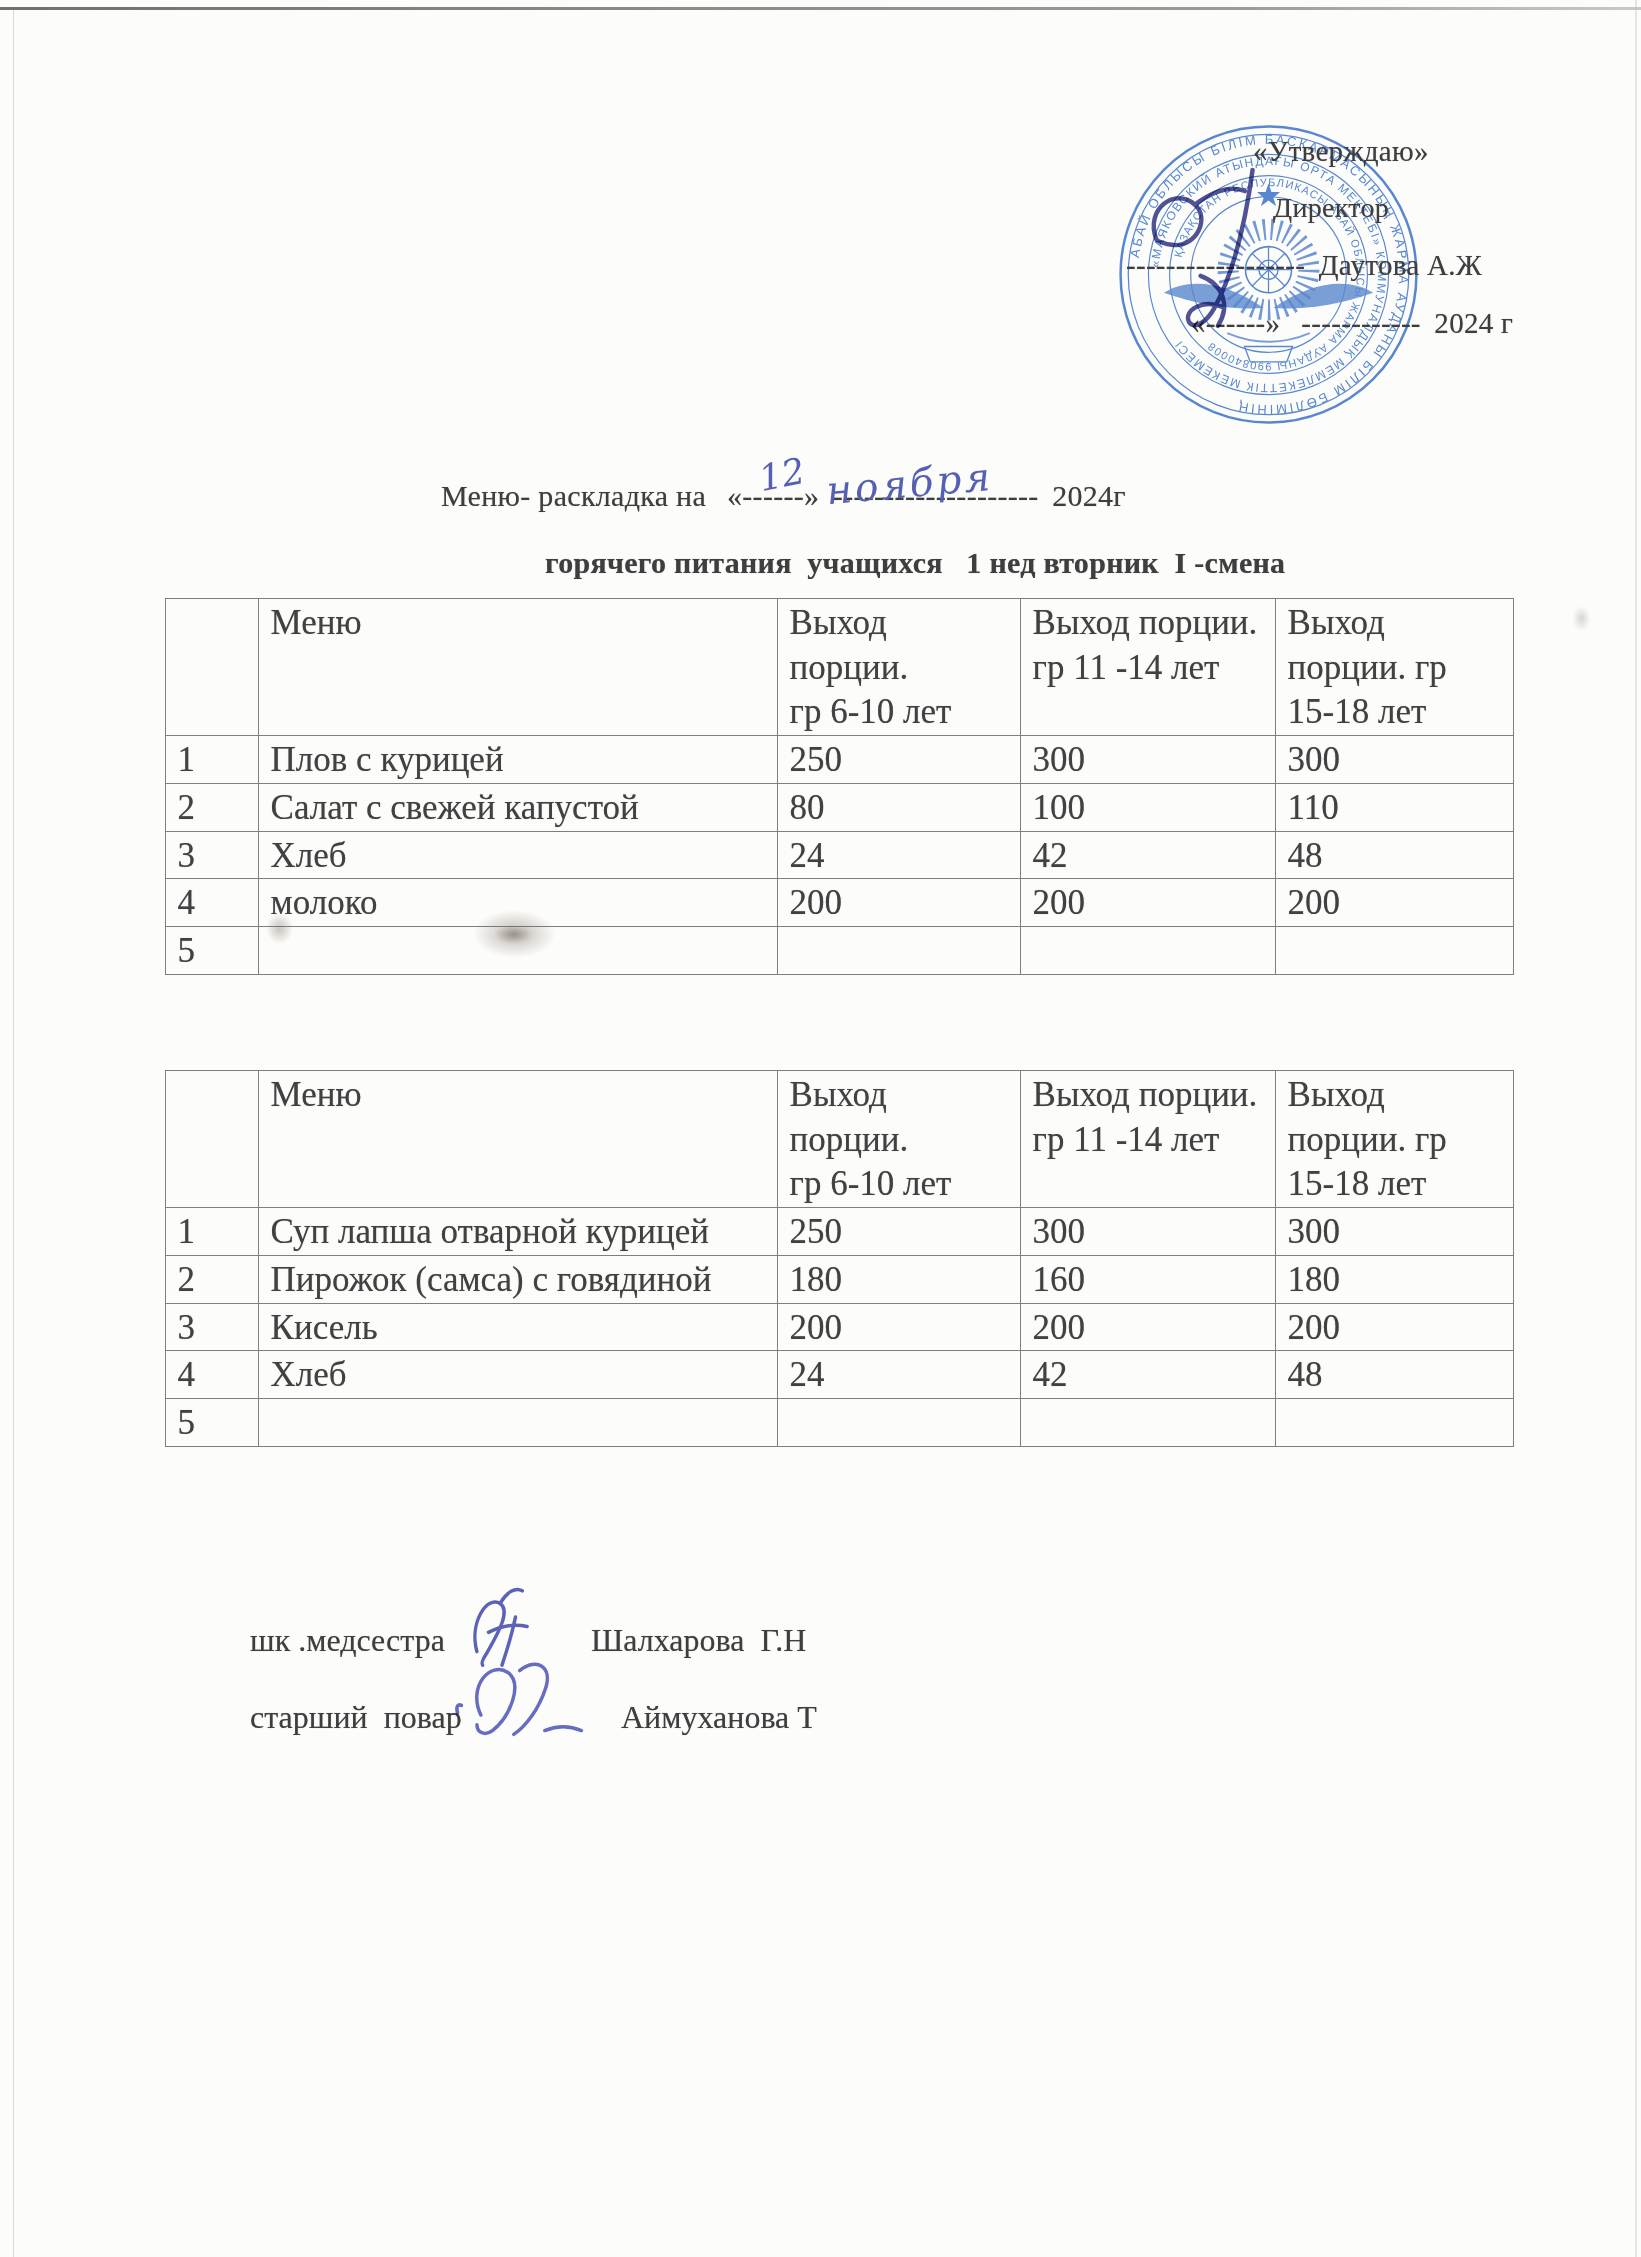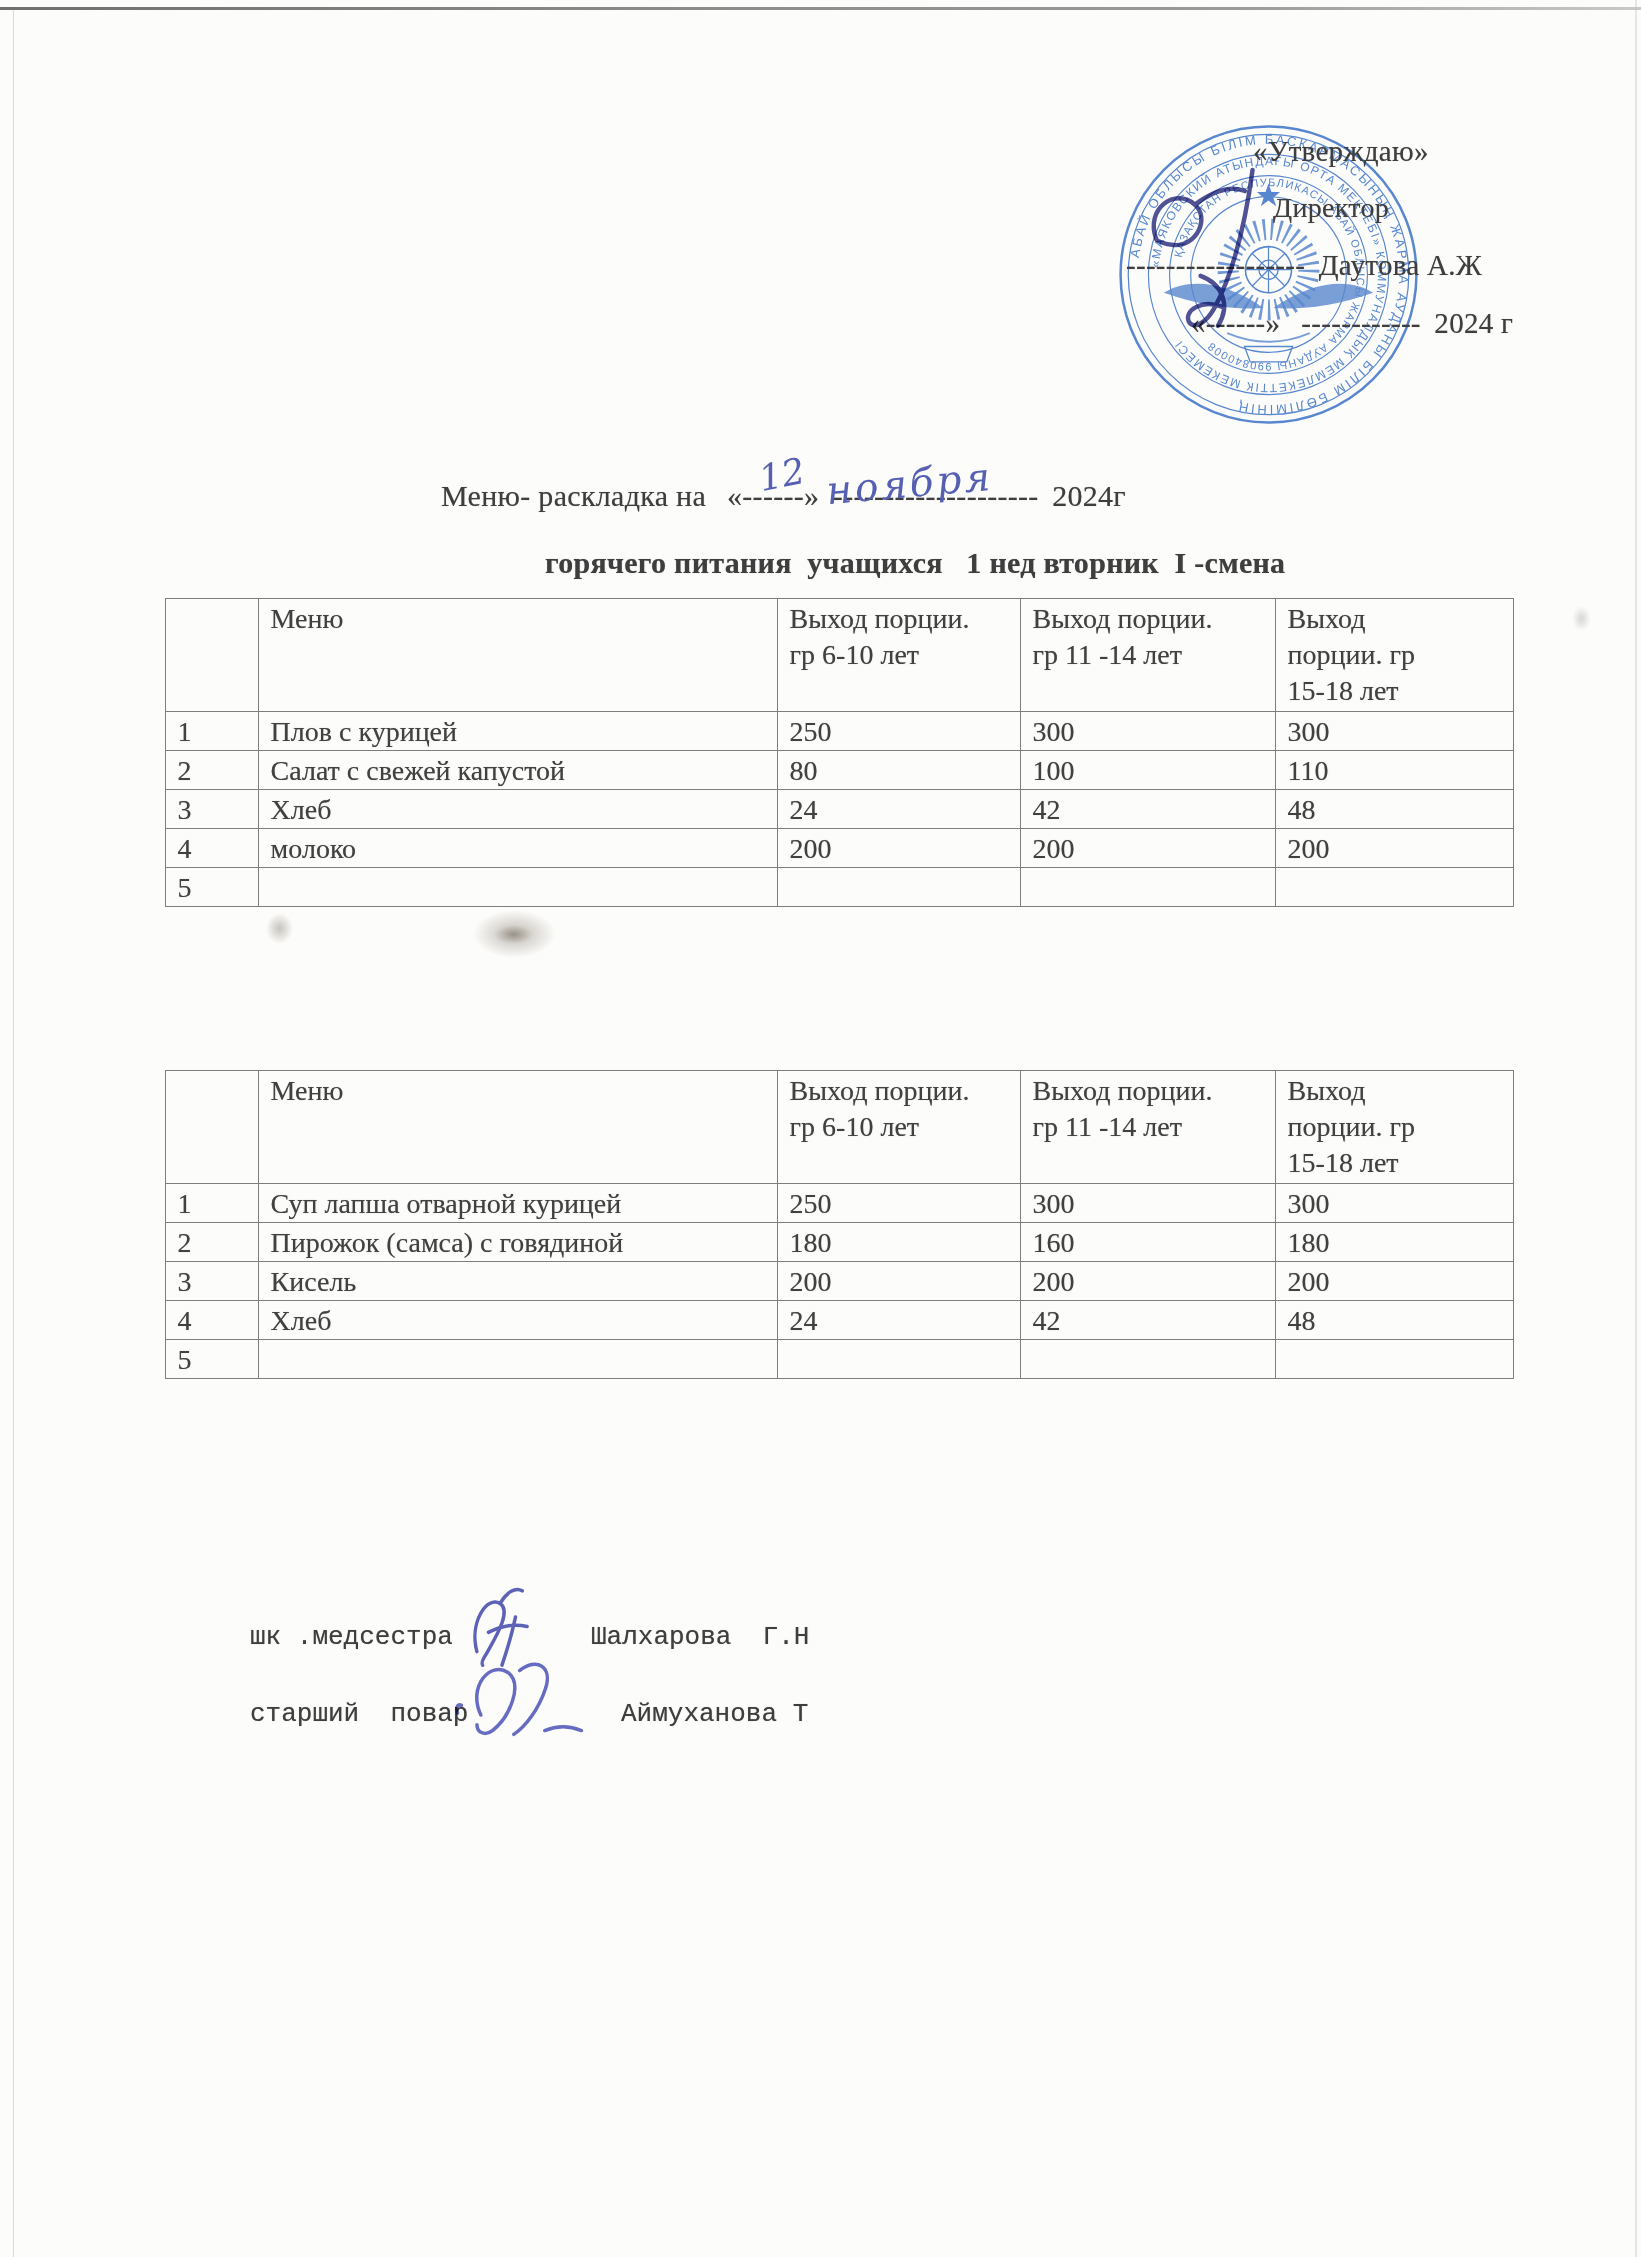--- a/index.html
+++ b/index.html
@@ -30,35 +30,35 @@
   .gap-s { display:inline-block; width:13.5px; }
   .gap-m { display:inline-block; width:21px; }
 
   .hand { position:absolute; font-style:italic; color:#5660b2;
     font-family:"DejaVu Serif","Liberation Serif",serif; }
   .hand-day   { left:759px; top:454px; font-size:36px; transform:rotate(-11deg); }
   .hand-month { left:826px; top:461px; font-size:39px; transform:rotate(-5deg); letter-spacing:2.9px; }
 
   table.menu { position:absolute; left:165px; width:1348px;
     border-collapse:collapse; table-layout:fixed;
-    font-size:28px; color:#414141; }
+    font-size:35px; color:#414141; }
   table.menu-1 { top:598px; }
   table.menu-2 { top:1070px; }
   table.menu th, table.menu td {
     border:1.5px solid #7e7e7e; vertical-align:top; text-align:left;
     padding:1.9px 7.7px 0 11.6px; line-height:1.28; font-weight:normal;
     overflow:hidden; text-shadow:0 0 0.8px rgba(62,62,62,.5);
   }
   table.menu tr.hdr { height:113px; }
   table.menu tr.data { height:39px; }
   th.menu-col { text-align:center; padding-top:5.8px; }
   th.portion  { white-space:pre-line; padding-top:5.8px; }
 
-  .sig-role, .sig-name { position:absolute; font-size:26px; white-space:pre;
-    text-shadow:0 0 0.8px rgba(62,62,62,.55);font-family:Liberation Mono, monospace; }
+  .sig-role, .sig-name { position:absolute; font-size:32px; white-space:pre;
+    text-shadow:0 0 0.8px rgba(62,62,62,.55); }
   .sig1-role { left:250px; top:1622px; }
   .sig1-name { left:591px; top:1622px; }
   .sig2-role { left:250px; top:1699px; }
   .sig2-name { left:621px; top:1699px; }
 
   .stamp-wrap { position:absolute; left:1110px; top:116px; width:317px; height:317px;
     mix-blend-mode:multiply; opacity:.92; }
   .sign-svg { position:absolute; mix-blend-mode:multiply; }
   .sign-director { left:1137px; top:162px; width:183px; height:193px; }
   .sign-1 { left:446px; top:1582px; width:111px; height:92px; }

